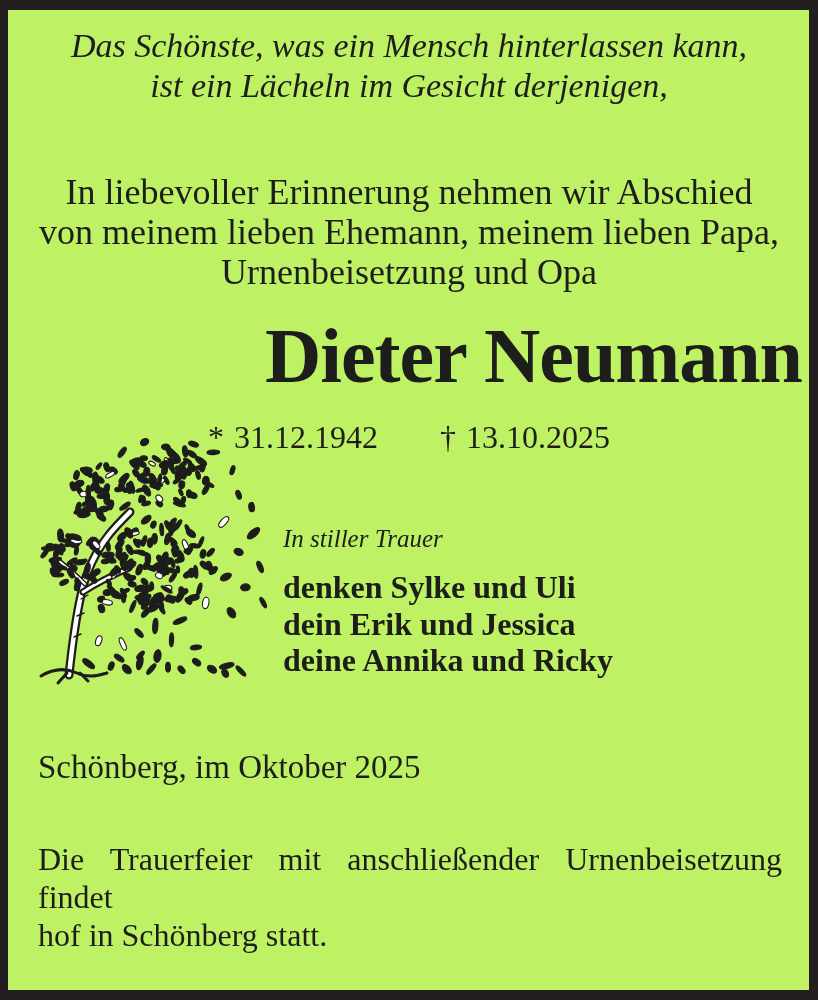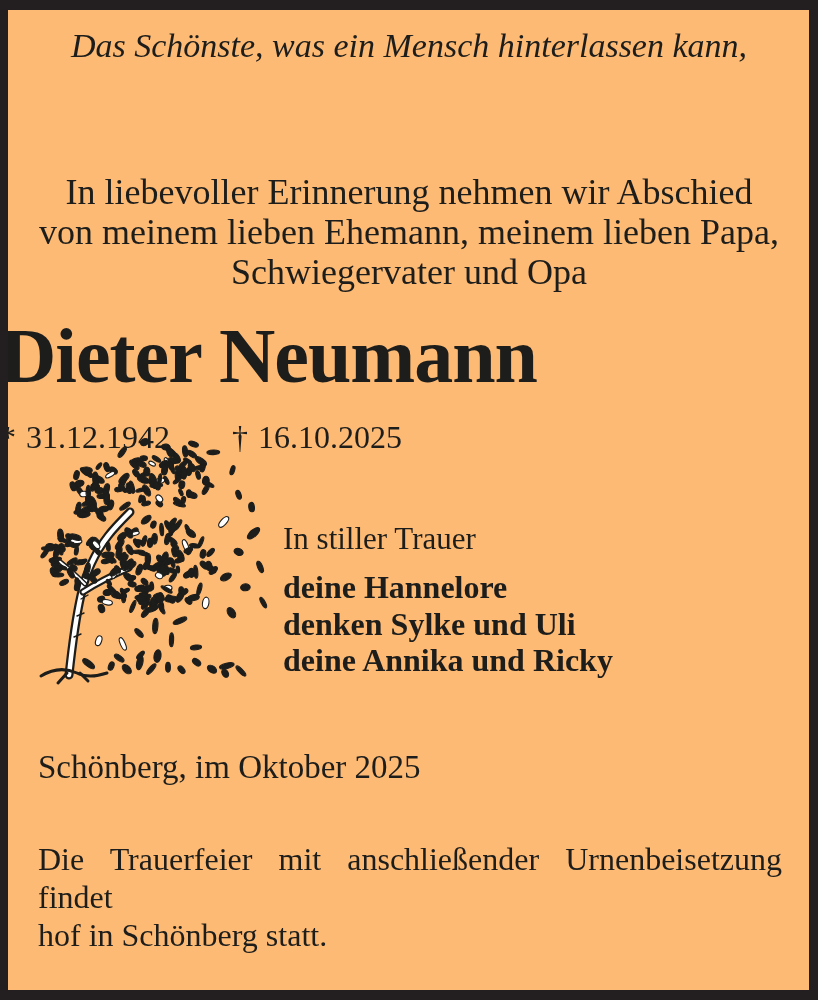--- a/index.html
+++ b/index.html
@@ -3,21 +3,21 @@
 <meta charset="utf-8">
 <style>
   * { margin: 0; padding: 0; box-sizing: border-box; }
   html, body { background: #e8e8e8; }
   body { font-family: "Liberation Serif", "DejaVu Serif", serif; }
 
   .page {
     position: relative;
     width: 818px;
     height: 1000px;
-    background: #fdba74;
+    background: #bef264;
     color: #1d1d1b;
     margin: 0 auto;
     overflow: hidden;
   }
   .frame {
     position: absolute;
     inset: 0;
     border-style: solid;
     border-width: 10px 9px 10px 8px;
     border-color: #231f20;
@@ -38,52 +38,54 @@
     position: absolute;
     top: 172px; left: 20px; right: 20px;
     text-align: center;
     font-size: 36px;
     line-height: 40px;
   }
 
   .deceased-name {
     position: absolute;
     top: 316px; left: 0; right: 16px;
-    text-align: left;
+    text-align: right;
     font-weight: bold;
     font-size: 78px;
     line-height: 80px;
     letter-spacing: -1px;
   }
 
   .dates {
     position: absolute;
     top: 418px; left: 0; right: 0;
     display: flex;
+    justify-content: center;
     gap: 62px;
     font-size: 32px;
     line-height: 38px;
   }
   .date-group { white-space: nowrap; }
   .date-symbol { display: inline-block; margin-right: 10px; }
 
   .tree {
     position: absolute;
     left: 25px; top: 432px;
     width: 260px; height: 272px;
   }
 
   .mourning {
     position: absolute;
     left: 283px; top: 520px;
   }
   .mourning-header {
-    font-size: 31px;
+    font-size: 25px;
     line-height: 38px;
     margin-bottom: 11px;
+    font-style: italic;
   }
   .mourner {
     font-weight: bold;
     font-size: 32px;
     line-height: 36.5px;
   }
 
   .place-date {
     position: absolute;
     left: 38px; top: 748px;
@@ -105,36 +107,37 @@
   }
 </style>
 </head>
 <body>
 
 <div class="page">
   <div class="frame"></div>
 
   <div class="quote">
     <div>Das Schönste, was ein Mensch hinterlassen kann,</div>
+    <div>ist ein Lächeln im Gesicht derjenigen,</div>
   </div>
 
   <div class="intro">
     <div>In liebevoller Erinnerung nehmen wir Abschied</div>
     <div>von meinem lieben Ehemann, meinem lieben Papa,</div>
-    <div>Schwiegervater und Opa</div>
+    <div>Urnenbeisetzung und Opa</div>
   </div>
 
   <div class="deceased-name">Dieter Neumann</div>
 
   <div class="dates">
     <div class="date-group">
       <span class="date-symbol">*</span><span>31.12.1942</span>
     </div>
     <div class="date-group">
-      <span class="date-symbol">†</span><span>16.10.2025</span>
+      <span class="date-symbol">†</span><span>13.10.2025</span>
     </div>
   </div>
 
   <div class="tree">
     <svg id="tree-svg" width="260" height="272" viewBox="0 0 260 272" xmlns="http://www.w3.org/2000/svg">
         <path d="M44,243 C47,215 50,190 56,163 C61,140 69,122 83,104 C89,96 97,88 105,80" stroke="#1d1d1b" stroke-width="9" fill="none" stroke-linecap="round"></path>
         <path d="M44,243 C47,215 50,190 56,163 C61,140 69,122 83,104 C89,96 97,88 105,80" stroke="#ffffff" stroke-width="4.5" fill="none" stroke-linecap="round"></path>
         <path d="M58,160 C72,151 88,143 104,136" stroke="#1d1d1b" stroke-width="7" fill="none" stroke-linecap="round"></path>
         <path d="M58,160 C72,151 88,143 104,136" stroke="#ffffff" stroke-width="3" fill="none" stroke-linecap="round"></path>
         <path d="M60,152 C50,142 42,135 33,128" stroke="#1d1d1b" stroke-width="5" fill="none" stroke-linecap="round"></path>
@@ -461,22 +464,22 @@
         <ellipse cx="187.0" cy="237.2" rx="5.1" ry="3.3" transform="rotate(35 187.0 237.2)" fill="#1d1d1b" stroke="#1d1d1b" stroke-width="1.1"></ellipse>
         <ellipse cx="200.2" cy="241.2" rx="4.4" ry="3.0" transform="rotate(60 200.2 241.2)" fill="#1d1d1b" stroke="#1d1d1b" stroke-width="1.1"></ellipse>
         <ellipse cx="115.5" cy="223.1" rx="5.0" ry="2.1" transform="rotate(134 115.5 223.1)" fill="#1d1d1b" stroke="#1d1d1b" stroke-width="1.1"></ellipse>
         <ellipse cx="94.2" cy="226.1" rx="5.6" ry="2.5" transform="rotate(36 94.2 226.1)" fill="#1d1d1b" stroke="#1d1d1b" stroke-width="1.1"></ellipse>
         <ellipse cx="132.5" cy="224.1" rx="6.3" ry="3.5" transform="rotate(99 132.5 224.1)" fill="#1d1d1b" stroke="#1d1d1b" stroke-width="1.1"></ellipse>
       </svg>
   </div>
 
   <div class="mourning">
     <div class="mourning-header">In stiller Trauer</div>
-    <div class="mourner">deine Hannelore</div>
     <div class="mourner">denken Sylke und Uli</div>
+    <div class="mourner">dein Erik und Jessica</div>
     <div class="mourner">deine Annika und Ricky</div>
   </div>
 
   <div class="place-date">Schönberg, im Oktober 2025</div>
 
   <div class="announcement">
     <div class="ann-line justify">Die Trauerfeier mit anschließender Urnenbeisetzung findet</div>
     <div class="ann-line">hof in Schönberg statt.</div>
 
   </div>

